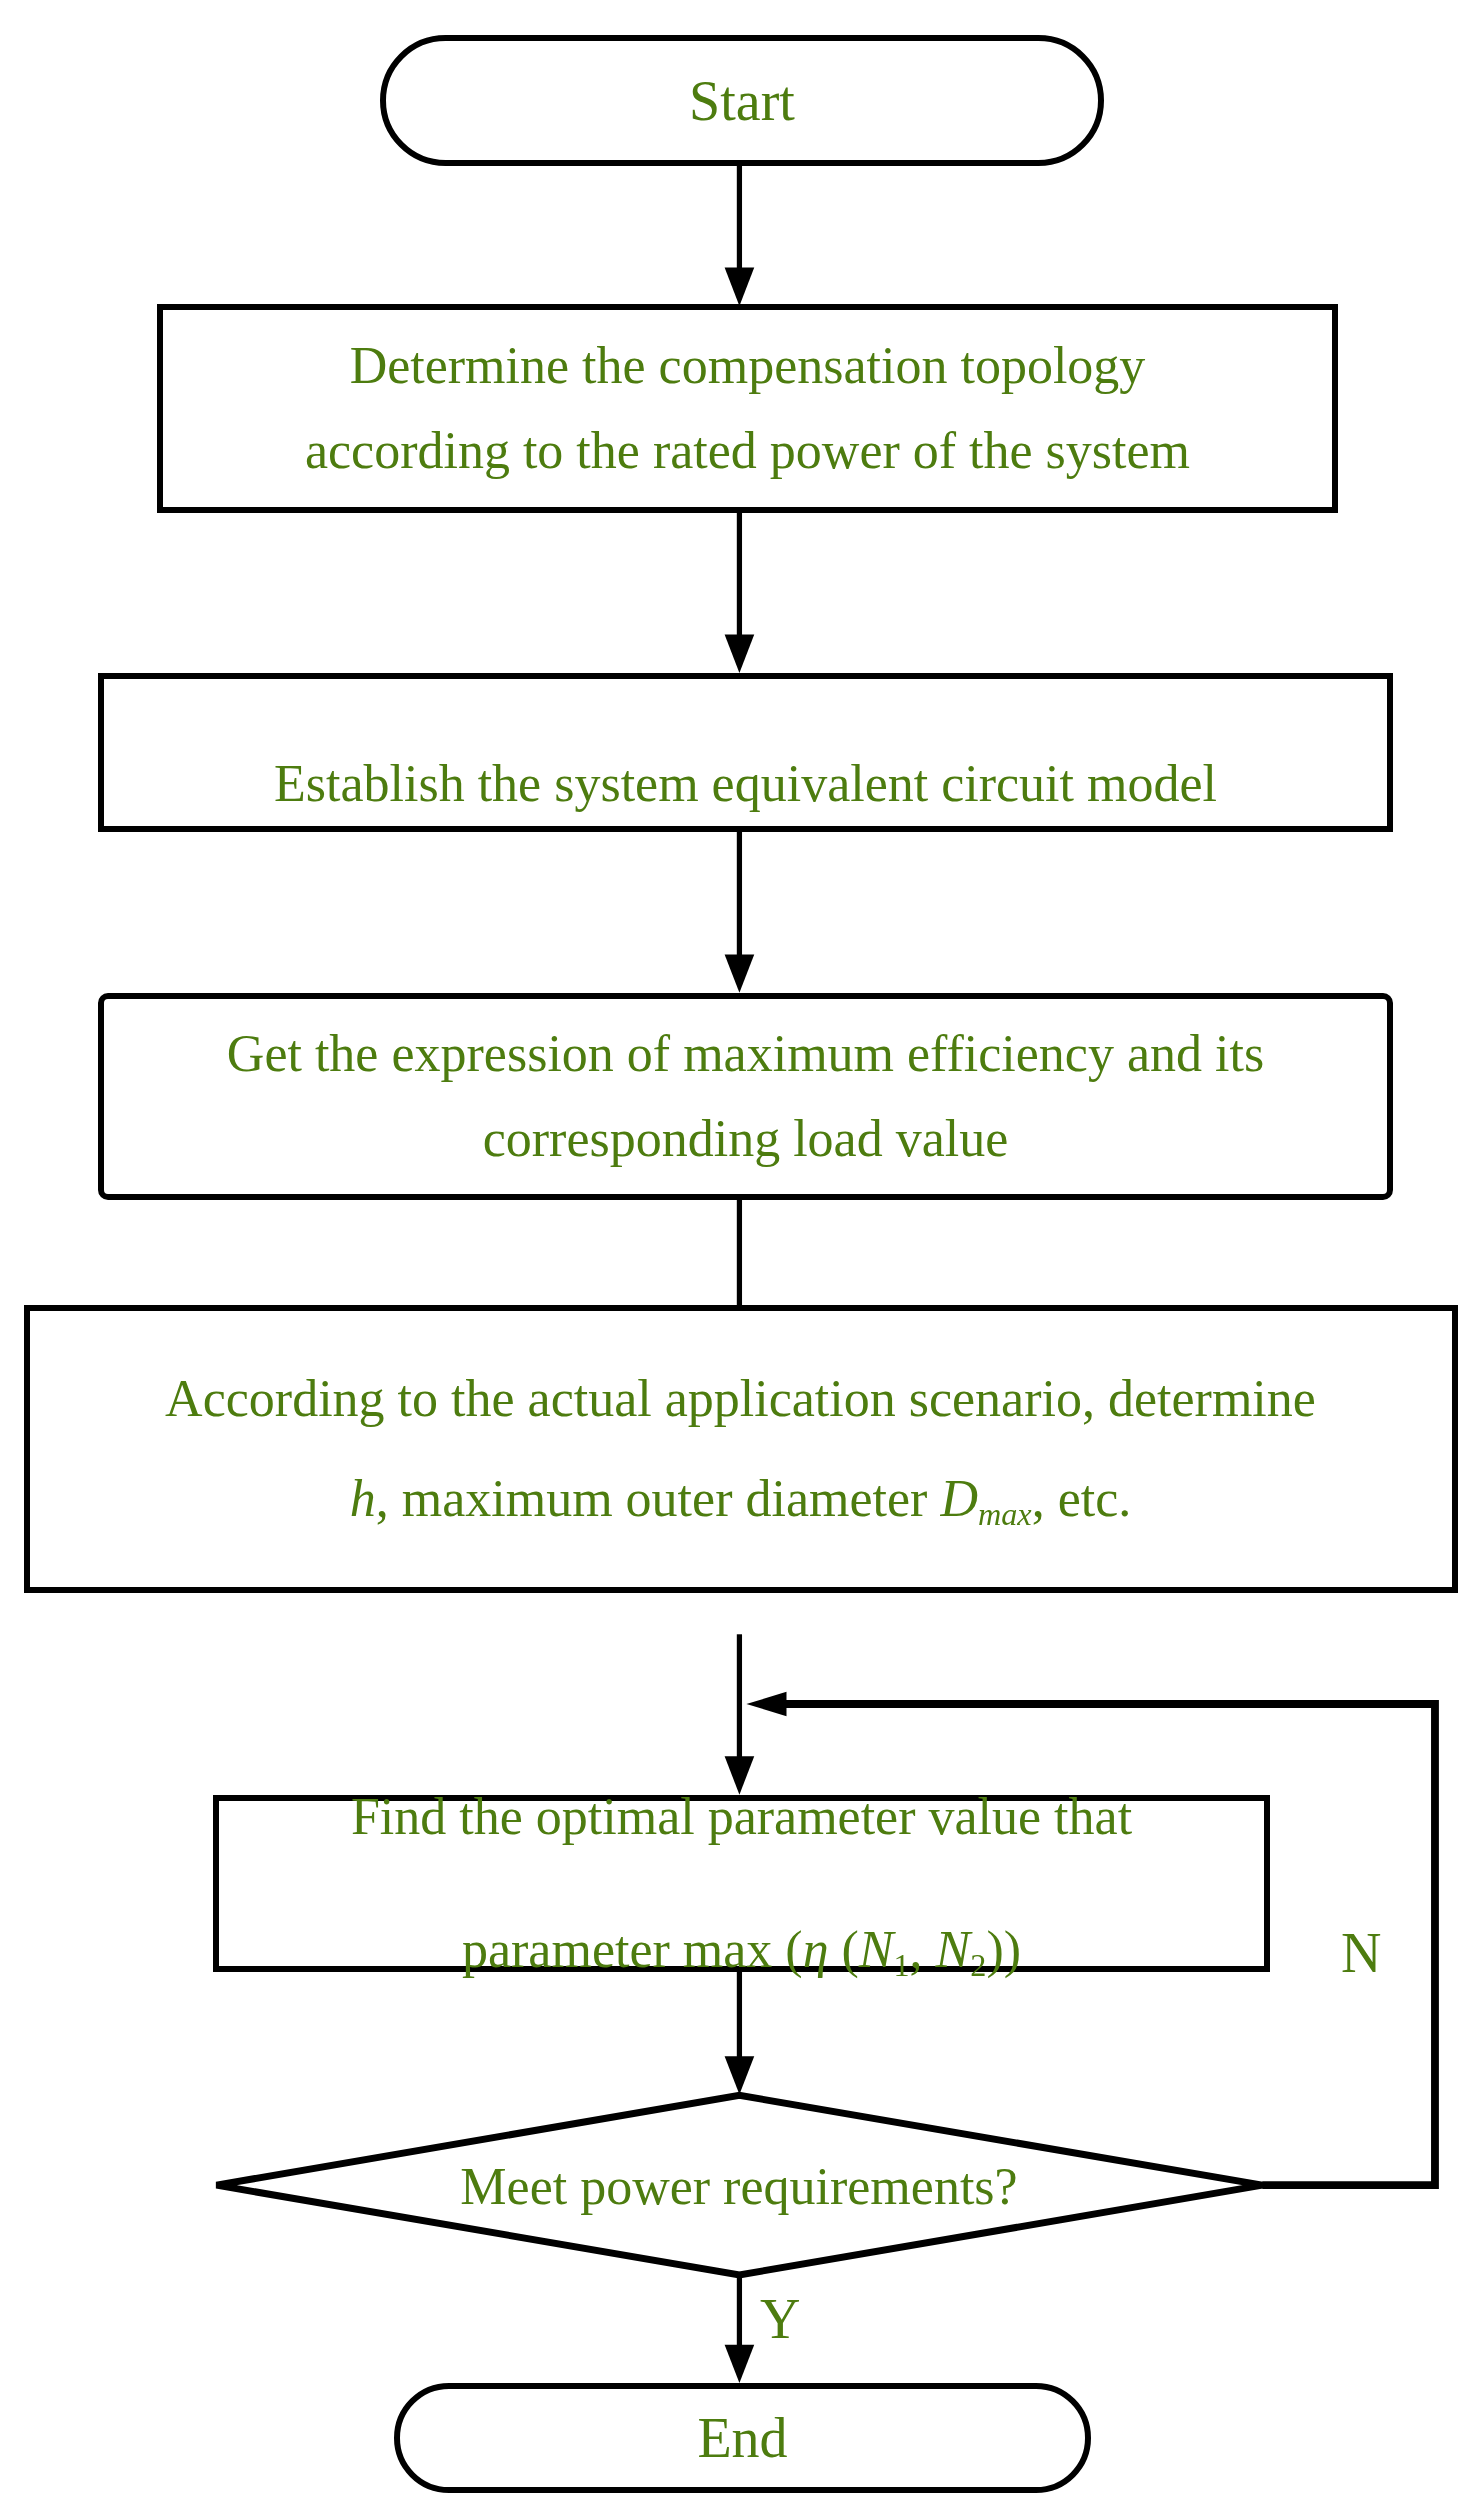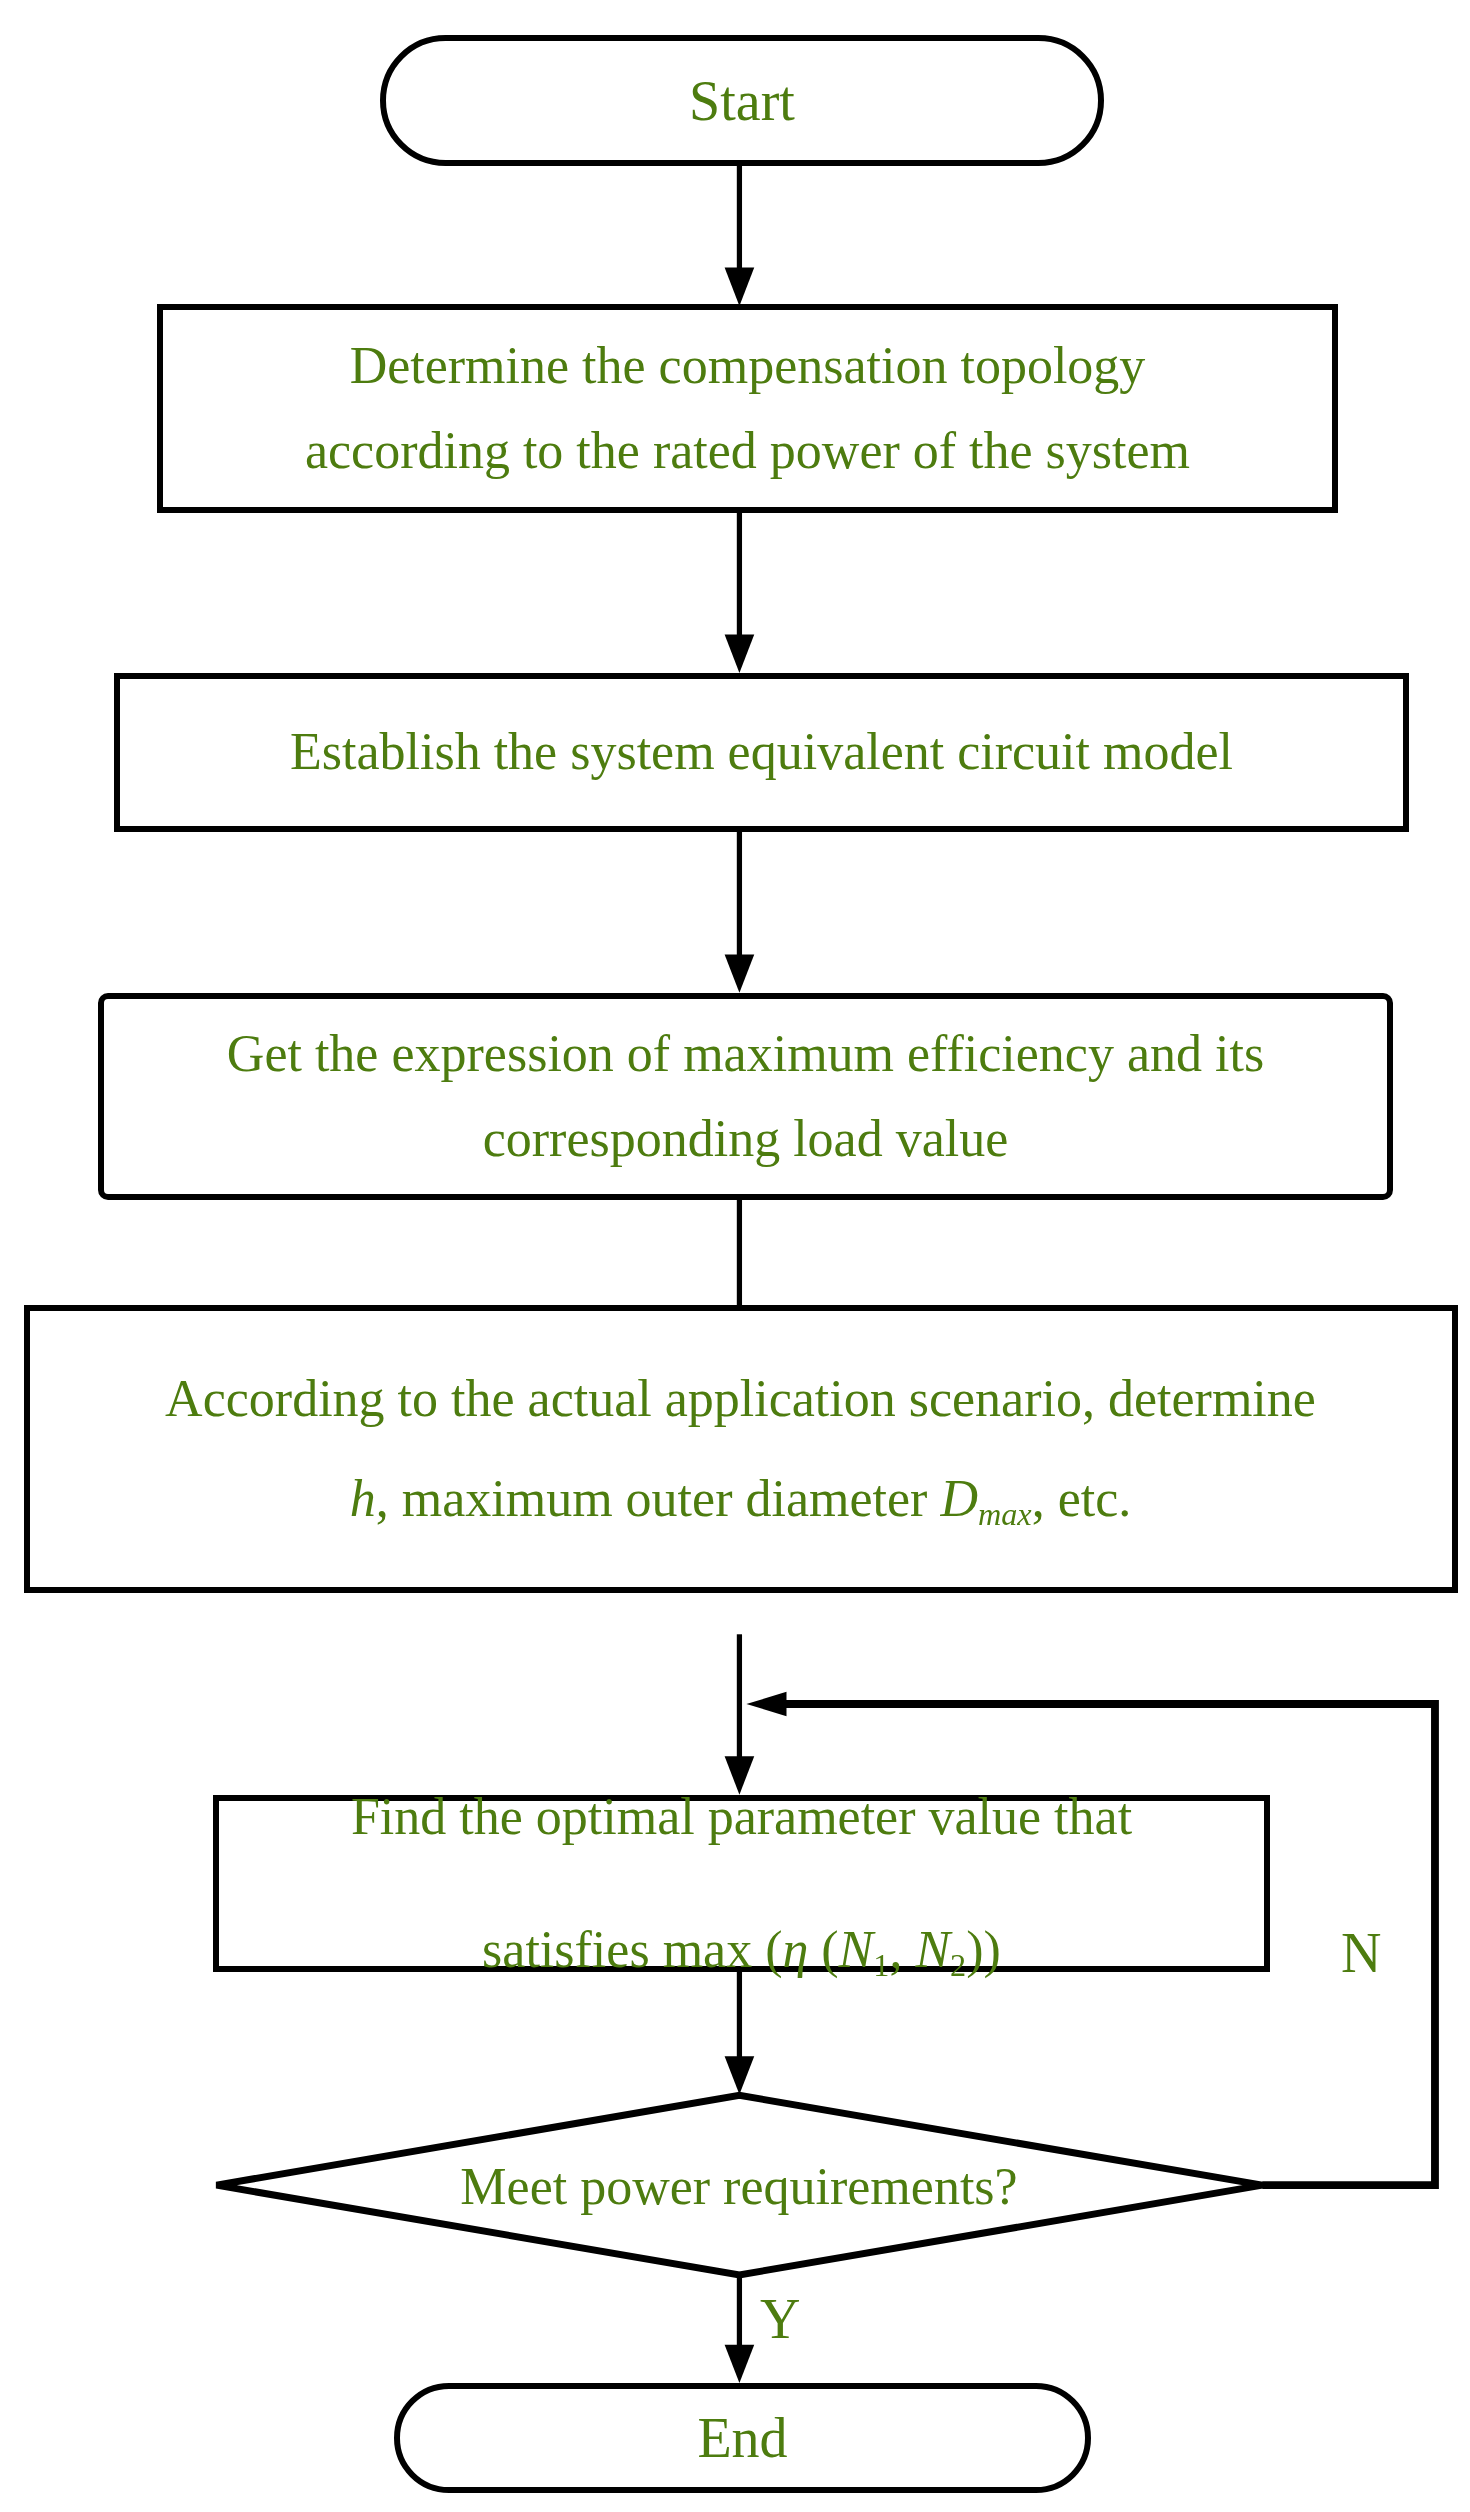--- a/index.html
+++ b/index.html
@@ -120,40 +120,40 @@
 
   <div class="node terminator" style="left:380px; top:35px; width:724px; height:131px;">
     <span class="node-line">Start</span>
   </div>
 
   <div class="node process" style="left:157px; top:304px; width:1181px; height:209px;">
     <span class="node-line">Determine the compensation topology</span>
     <span class="node-line">according to the rated power of the system</span>
   </div>
 
-  <div class="node process" style="left:114px; top:673px; width:1295px; height:159px;">
+  <div class="node process" style="left:98px; top:673px; width:1295px; height:159px;justify-content:flex-end;">
     <span class="node-line">Establish the system equivalent circuit model</span>
   </div>
 
   <div class="node process" style="left:98px; top:993px; width:1295px; height:207px;border-radius:10px;">
     <span class="node-line">Get the expression of maximum efficiency and its</span>
     <span class="node-line">corresponding load value</span>
   </div>
 
   <div class="node process" style="left:23.5px; top:1305px; width:1434px; height:288px;gap:16px;">
     <span class="node-line">According to the actual application scenario, determine</span>
     <span class="node-line">
       <span class="frag-italic">h</span><span>, maximum outer diameter </span><span class="frag-italic">D</span><span class="frag-italic frag-sub">max</span><span>, etc.</span>
     </span>
   </div>
 
   <div class="node process" style="left:213px; top:1795px; width:1057px; height:177px;gap:48px;">
     <span class="node-line">Find the optimal parameter value that</span>
     <span class="node-line">
-      <span>satisfies max (</span><span class="frag-italic">η</span><span> (</span><span class="frag-italic">N</span><span class="frag-sub">1</span><span>, </span><span class="frag-italic">N</span><span class="frag-sub">2</span><span>))</span>
+      <span>parameter max (</span><span class="frag-italic">η</span><span> (</span><span class="frag-italic">N</span><span class="frag-sub">1</span><span>, </span><span class="frag-italic">N</span><span class="frag-sub">2</span><span>))</span>
     </span>
   </div>
 
   <div class="decision-text" style="left:216px; top:2096px; width:1046px; height:180px;">Meet power requirements?</div>
 
   <div class="edge-label" style="left:1341px; top:1925px;">N</div>
   <div class="edge-label" style="left:760px; top:2291px;">Y</div>
 
   <div class="node terminator" style="left:394px; top:2383px; width:697px; height:110px; border-radius:56px;">
     <span class="node-line">End</span>

